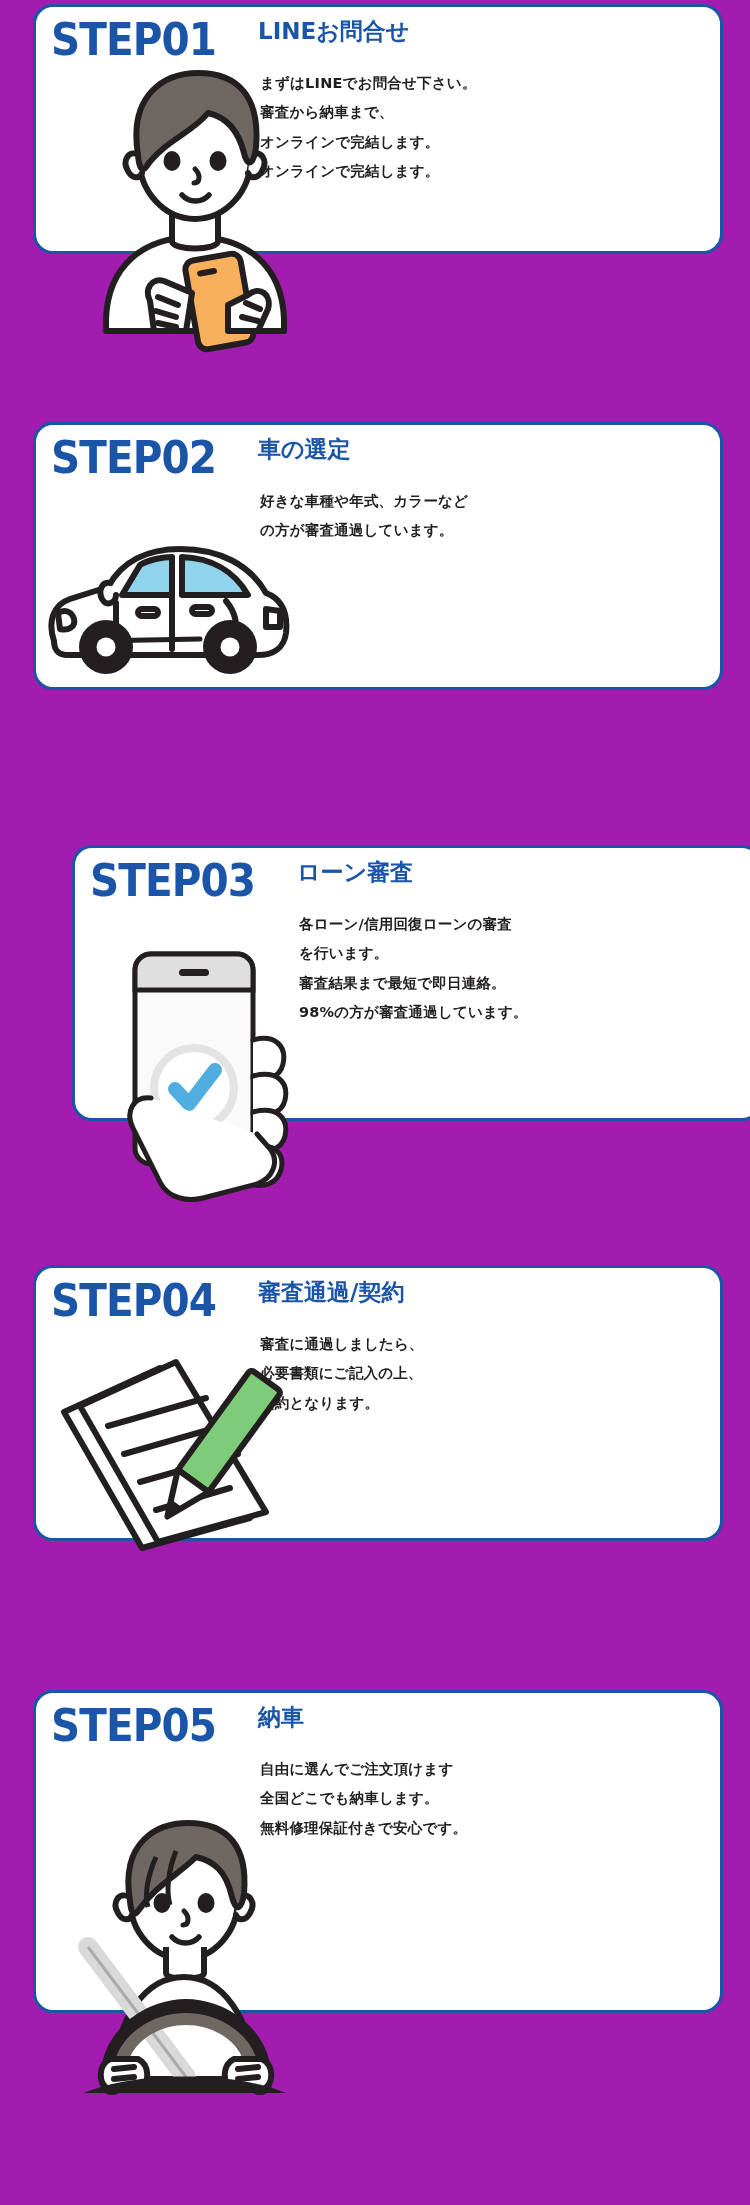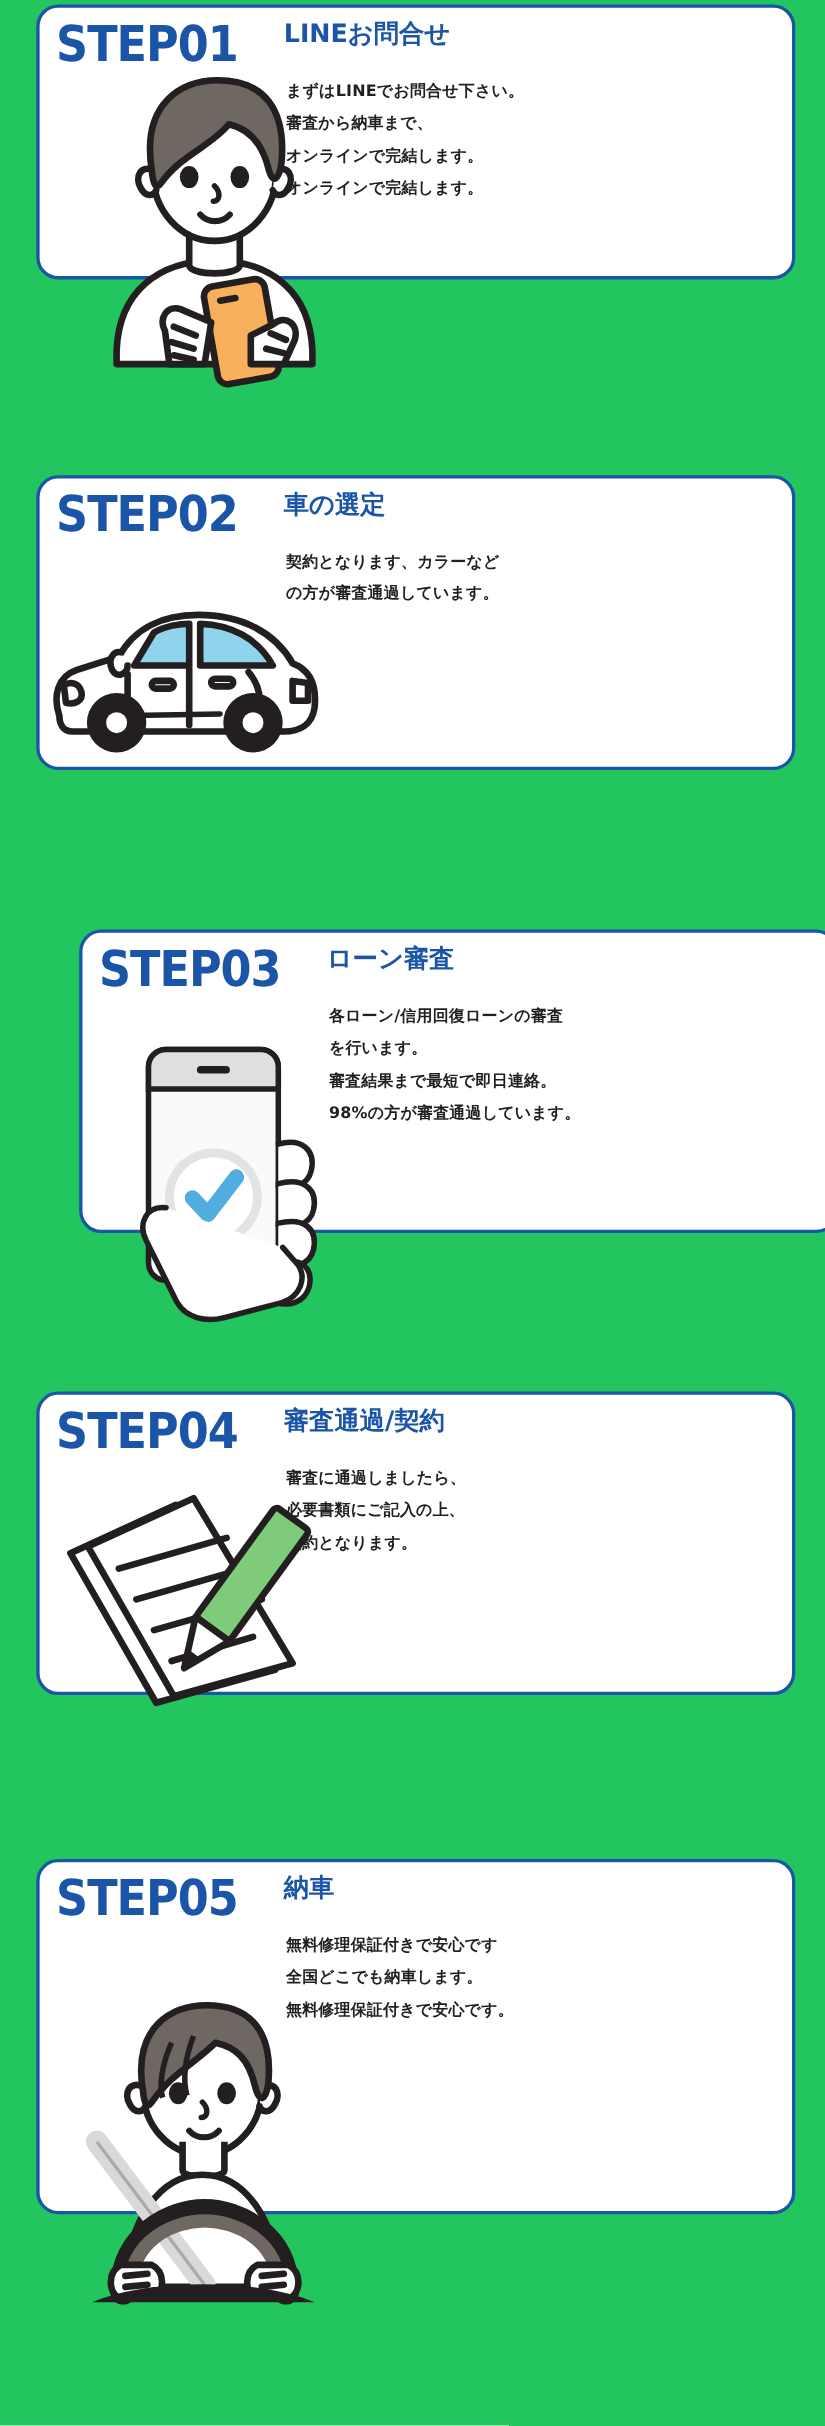--- a/index.html
+++ b/index.html
@@ -8,36 +8,36 @@
     width: 750px;
     height: 2205px;
     background: #ffffff;
     font-family: "Liberation Sans", "DejaVu Sans", sans-serif;
   }
 
   #page {
     position: relative;
     width: 750px;
     height: 2205px;
-    background: #22c55e;
+    background: #a21caf;
     overflow: hidden;
   }
 
   .step-card {
     position: absolute;
     left: 33px;
     width: 690px;
     border: 3px solid #1B55A8;
     border-radius: 20px;
     background: #ffffff;
   }
 
   
   .card-1 { top: 4px;    height: 250px; }
-  .card-2 { top: 422px;  height: 268px; margin-top: 10px; }
+  .card-2 { top: 422px;  height: 268px; }
   .card-3 { top: 845px;  height: 276px; margin-left: 39px; }
   .card-4 { top: 1265px; height: 276px; }
   .card-5 { top: 1690px; height: 323px; }
 
   
   .card-head {
     position: absolute;
     top: 0;
     left: 0;
     width: 100%;
@@ -156,21 +156,21 @@
       </svg>
     </div>
   </section>
 
   <section class="step-card card-2">
     <div class="card-head">
       <div class="step-num">STEP02</div>
       <div class="step-title">車の選定</div>
     </div>
     <div class="step-body">
-      <span class="bl">契約となります、カラーなど</span>
+      <span class="bl">好きな車種や年式、カラーなど</span>
       <span class="bl">の方が審査通過しています。</span>
     </div>
 
     <div class="illo illo-2">
       <svg width="250" height="145" viewBox="0 0 250 145">
         <g stroke="#231f20" stroke-width="6" stroke-linecap="round" stroke-linejoin="round" fill="#ffffff">
 
           <path d="M10 104 C4 86 8 68 26 62 L64 50 C78 24 104 12 136 12 C176 12 206 28 222 56 C238 62 244 76 242 96 C240 112 228 118 214 118 L22 118 C14 118 10 112 10 104 Z"></path>
 
           <path d="M78 58 L96 28 C106 22 120 20 128 20 L128 58 Z" fill="#8FD3EC"></path>
@@ -268,21 +268,21 @@
       </svg>
     </div>
   </section>
 
   <section class="step-card card-5">
     <div class="card-head">
       <div class="step-num">STEP05</div>
       <div class="step-title">納車</div>
     </div>
     <div class="step-body">
-      <span class="bl">無料修理保証付きで安心です</span>
+      <span class="bl">自由に選んでご注文頂けます</span>
       <span class="bl">全国どこでも納車します。</span>
       <span class="bl">無料修理保証付きで安心です。</span>
     </div>
 
     <div class="illo illo-5">
       <svg width="225" height="272" viewBox="0 0 225 272">
 
         <g fill="#ffffff" stroke="#231f20" stroke-width="6" stroke-linecap="round" stroke-linejoin="round">
           <ellipse cx="110" cy="78" rx="54" ry="60"></ellipse>
           <path d="M56 76 C44 70 38 82 44 92 C48 100 56 100 58 94"></path>

